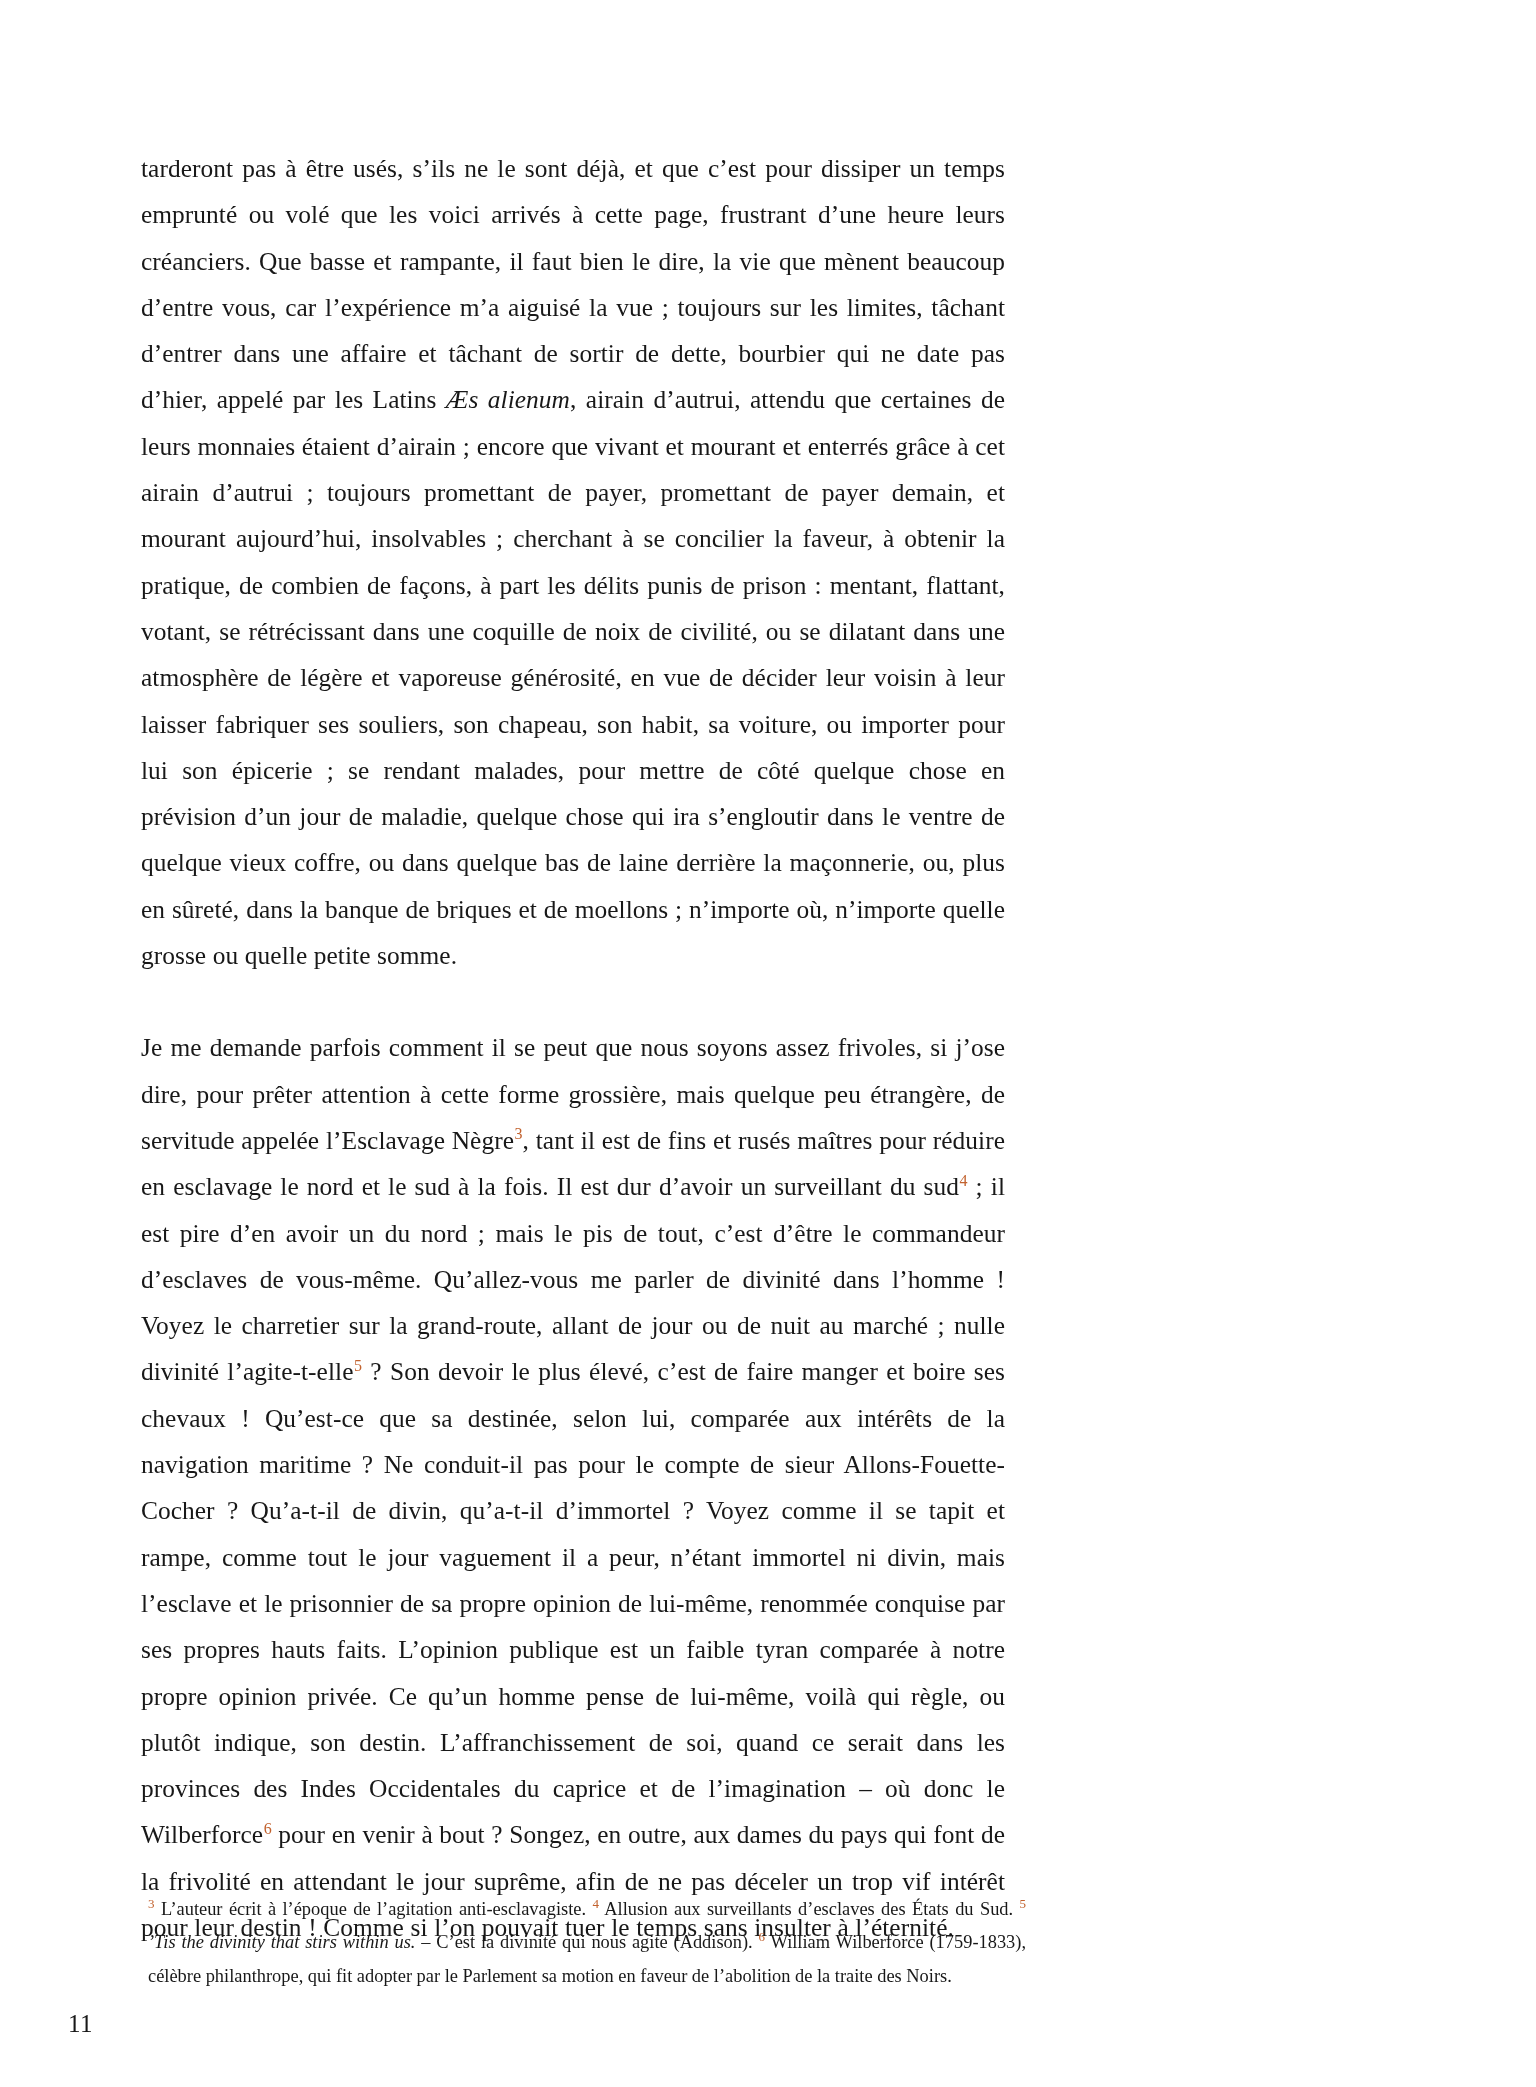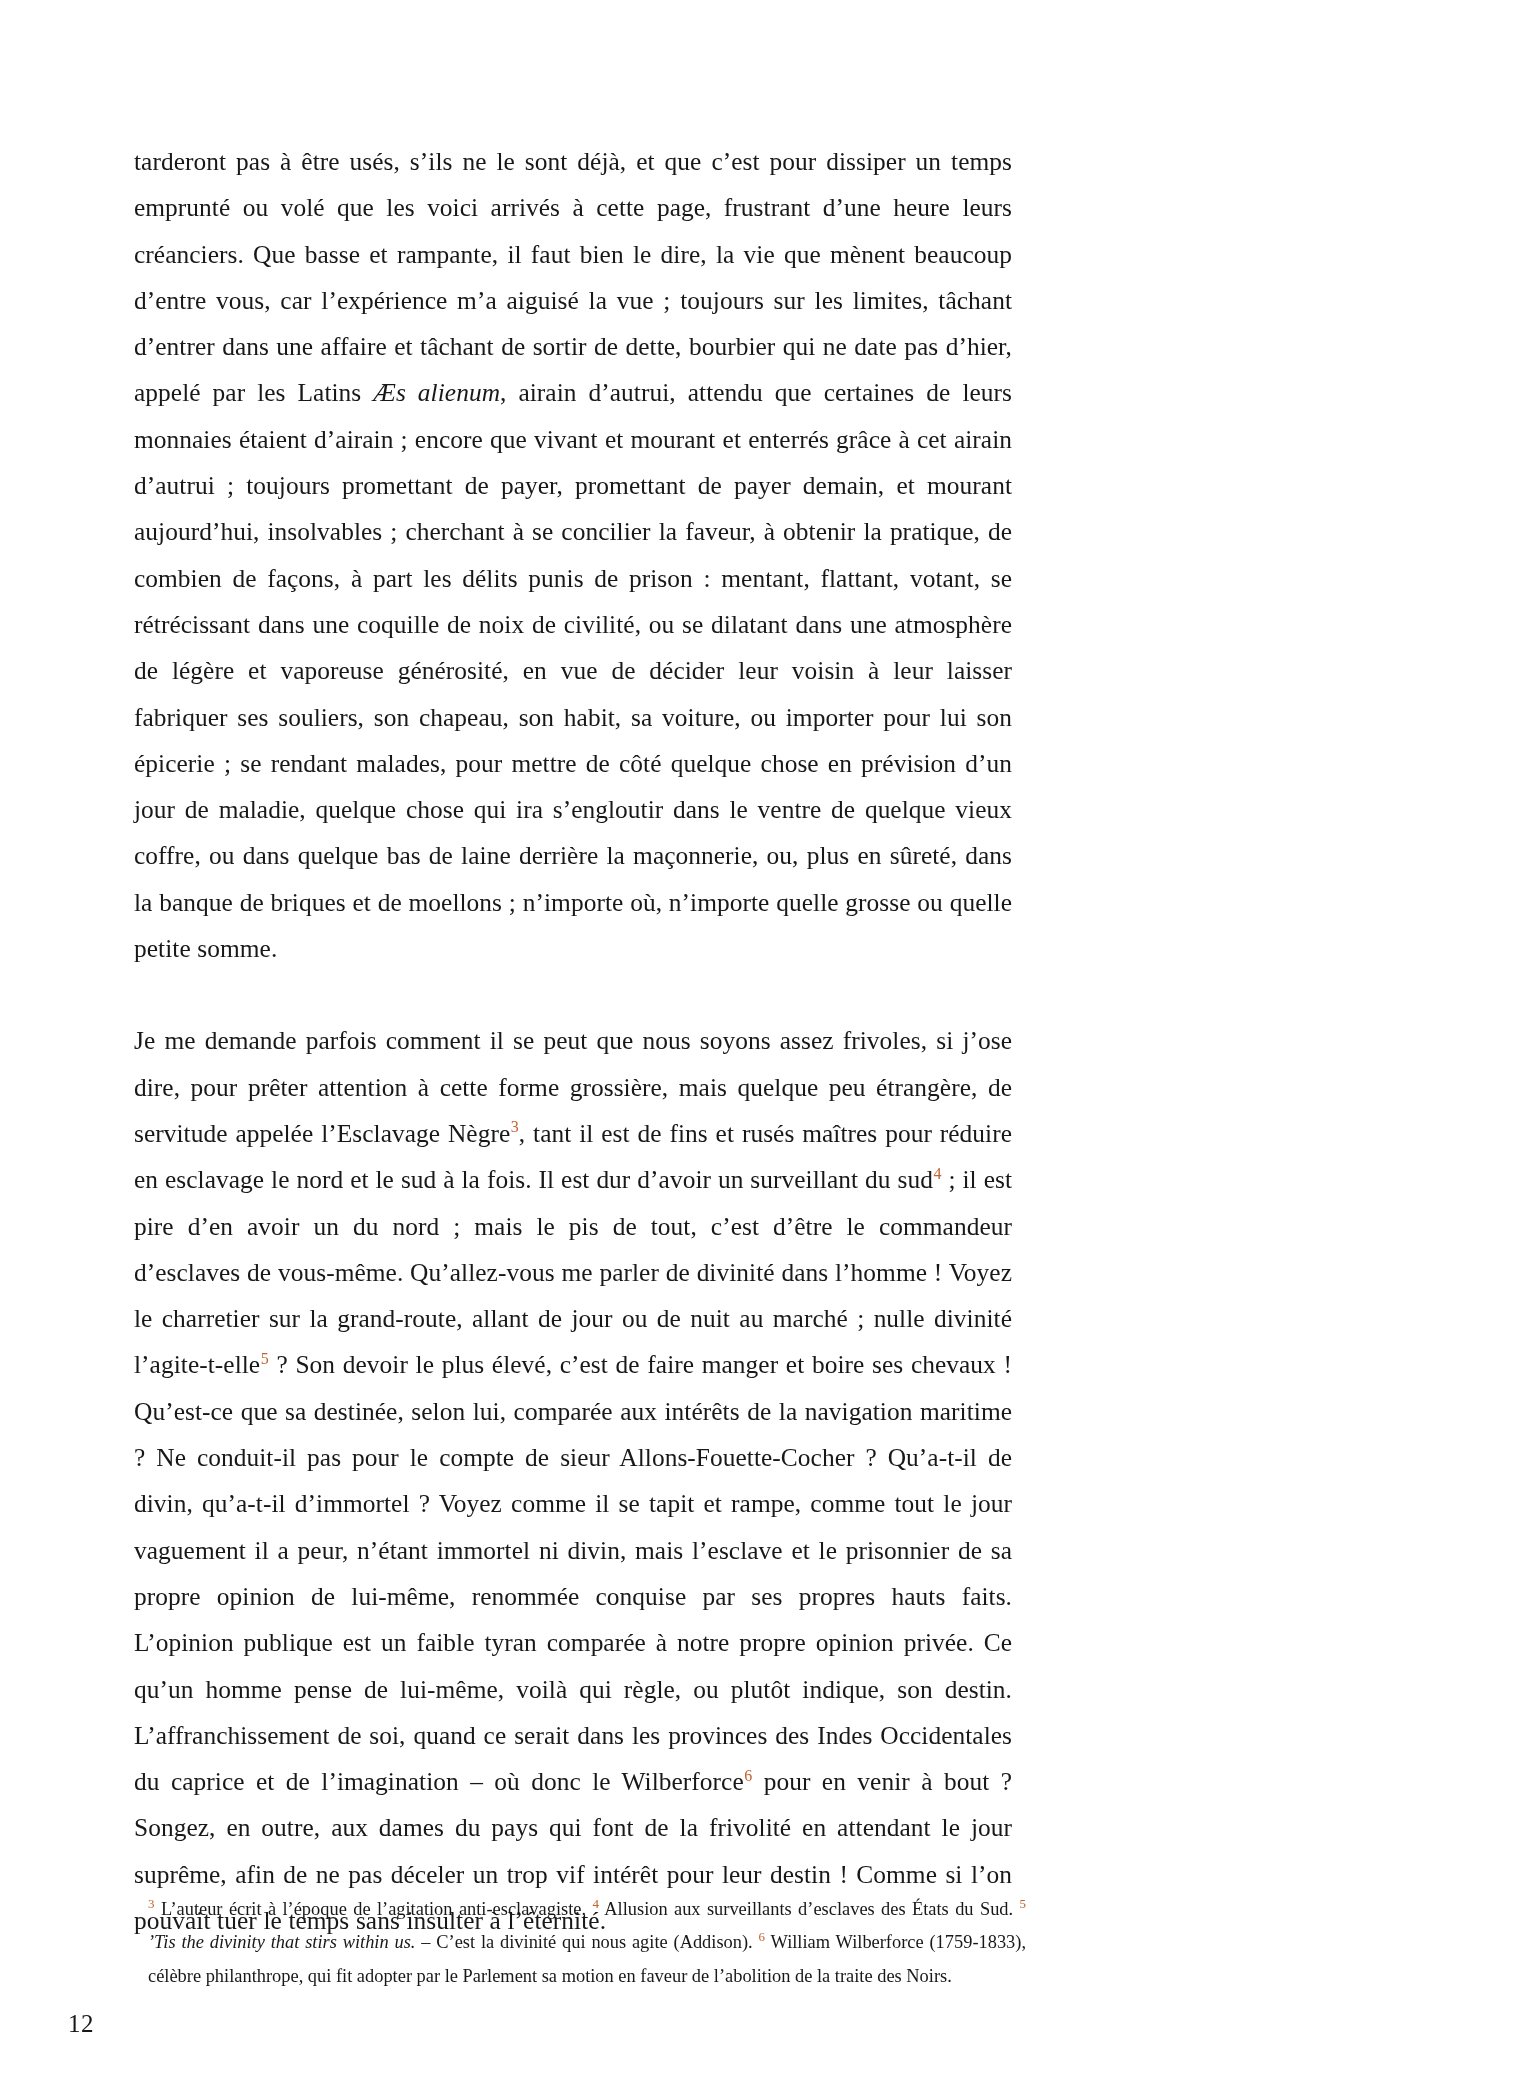--- a/index.html
+++ b/index.html
@@ -25,21 +25,21 @@
   }
 
   .content-col {
     position: absolute;
     left: 134px;
     top: 138px;
     width: 878px;
   }
 
   p.body-par {
-    margin: 0;
+    margin: 7px;
     text-align: justify;
     text-align-last: left;
     font-size: 25.4px;
     line-height: 46.3px;
     letter-spacing: 0.05px;
     word-spacing: 0.2px;
     color: #181818;
     hyphens: none;
   }
 
@@ -94,15 +94,15 @@
 
 <div class="page">
 
   <div class="content-col">
     <p class="body-par">tarderont pas à être usés, s’ils ne le sont déjà, et que c’est pour dissiper un temps emprunté ou volé que les voici arrivés à cette page, frustrant d’une heure leurs créanciers. Que basse et rampante, il faut bien le dire, la vie que mènent beaucoup d’entre vous, car l’expérience m’a aiguisé la vue ; toujours sur les limites, tâchant d’entrer dans une affaire et tâchant de sortir de dette, bourbier qui ne date pas d’hier, appelé par les Latins <em class="latin">Æs alienum</em>, airain d’autrui, attendu que certaines de leurs monnaies étaient d’airain ; encore que vivant et mourant et enterrés grâce à cet airain d’autrui ; toujours promettant de payer, promettant de payer demain, et mourant aujourd’hui, insolvables ; cherchant à se concilier la faveur, à obtenir la pratique, de combien de façons, à part les délits punis de prison : mentant, flattant, votant, se rétrécissant dans une coquille de noix de civilité, ou se dilatant dans une atmosphère de légère et vaporeuse générosité, en vue de décider leur voisin à leur laisser fabriquer ses souliers, son chapeau, son habit, sa voiture, ou importer pour lui son épicerie ; se rendant malades, pour mettre de côté quelque chose en prévision d’un jour de maladie, quelque chose qui ira s’engloutir dans le ventre de quelque vieux coffre, ou dans quelque bas de laine derrière la maçonnerie, ou, plus en sûreté, dans la banque de briques et de moellons ; n’importe où, n’importe quelle grosse ou quelle petite somme.</p>
     <p class="body-par">Je me demande parfois comment il se peut que nous soyons assez frivoles, si j’ose dire, pour prêter attention à cette forme grossière, mais quelque peu étrangère, de servitude appelée l’Esclavage Nègre<sup class="fn-ref">3</sup>, tant il est de fins et rusés maîtres pour réduire en esclavage le nord et le sud à la fois. Il est dur d’avoir un surveillant du sud<sup class="fn-ref">4</sup> ; il est pire d’en avoir un du nord ; mais le pis de tout, c’est d’être le commandeur d’esclaves de vous-même. Qu’allez-vous me parler de divinité dans l’homme ! Voyez le charretier sur la grand-route, allant de jour ou de nuit au marché ; nulle divinité l’agite-t-elle<sup class="fn-ref">5</sup> ? Son devoir le plus élevé, c’est de faire manger et boire ses chevaux ! Qu’est-ce que sa destinée, selon lui, comparée aux intérêts de la navigation maritime ? Ne conduit-il pas pour le compte de sieur Allons-Fouette-Cocher ? Qu’a-t-il de divin, qu’a-t-il d’immortel ? Voyez comme il se tapit et rampe, comme tout le jour vaguement il a peur, n’étant immortel ni divin, mais l’esclave et le prisonnier de sa propre opinion de lui-même, renommée conquise par ses propres hauts faits. L’opinion publique est un faible tyran comparée à notre propre opinion privée. Ce qu’un homme pense de lui-même, voilà qui règle, ou plutôt indique, son destin. L’affranchissement de soi, quand ce serait dans les provinces des Indes Occidentales du caprice et de l’imagination – où donc le Wilberforce<sup class="fn-ref">6</sup> pour en venir à bout ? Songez, en outre, aux dames du pays qui font de la frivolité en attendant le jour suprême, afin de ne pas déceler un trop vif intérêt pour leur destin ! Comme si l’on pouvait tuer le temps sans insulter à l’éternité.</p>
   </div>
 
   <div class="footnotes"><sup class="fn-num">3</sup> L’auteur écrit à l’époque de l’agitation anti-esclavagiste. <sup class="fn-num">4</sup> Allusion aux surveillants d’esclaves des États du Sud. <sup class="fn-num">5</sup> <em class="latin">’Tis the divinity that stirs within us.</em> – C’est la divinité qui nous agite (Addison). <sup class="fn-num">6</sup> William Wilberforce (1759-1833), célèbre philanthrope, qui fit adopter par le Parlement sa motion en faveur de l’abolition de la traite des Noirs.</div>
 
-  <div class="page-number">12</div>
+  <div class="page-number">11</div>
 
 </div>
 
 </body></html>

